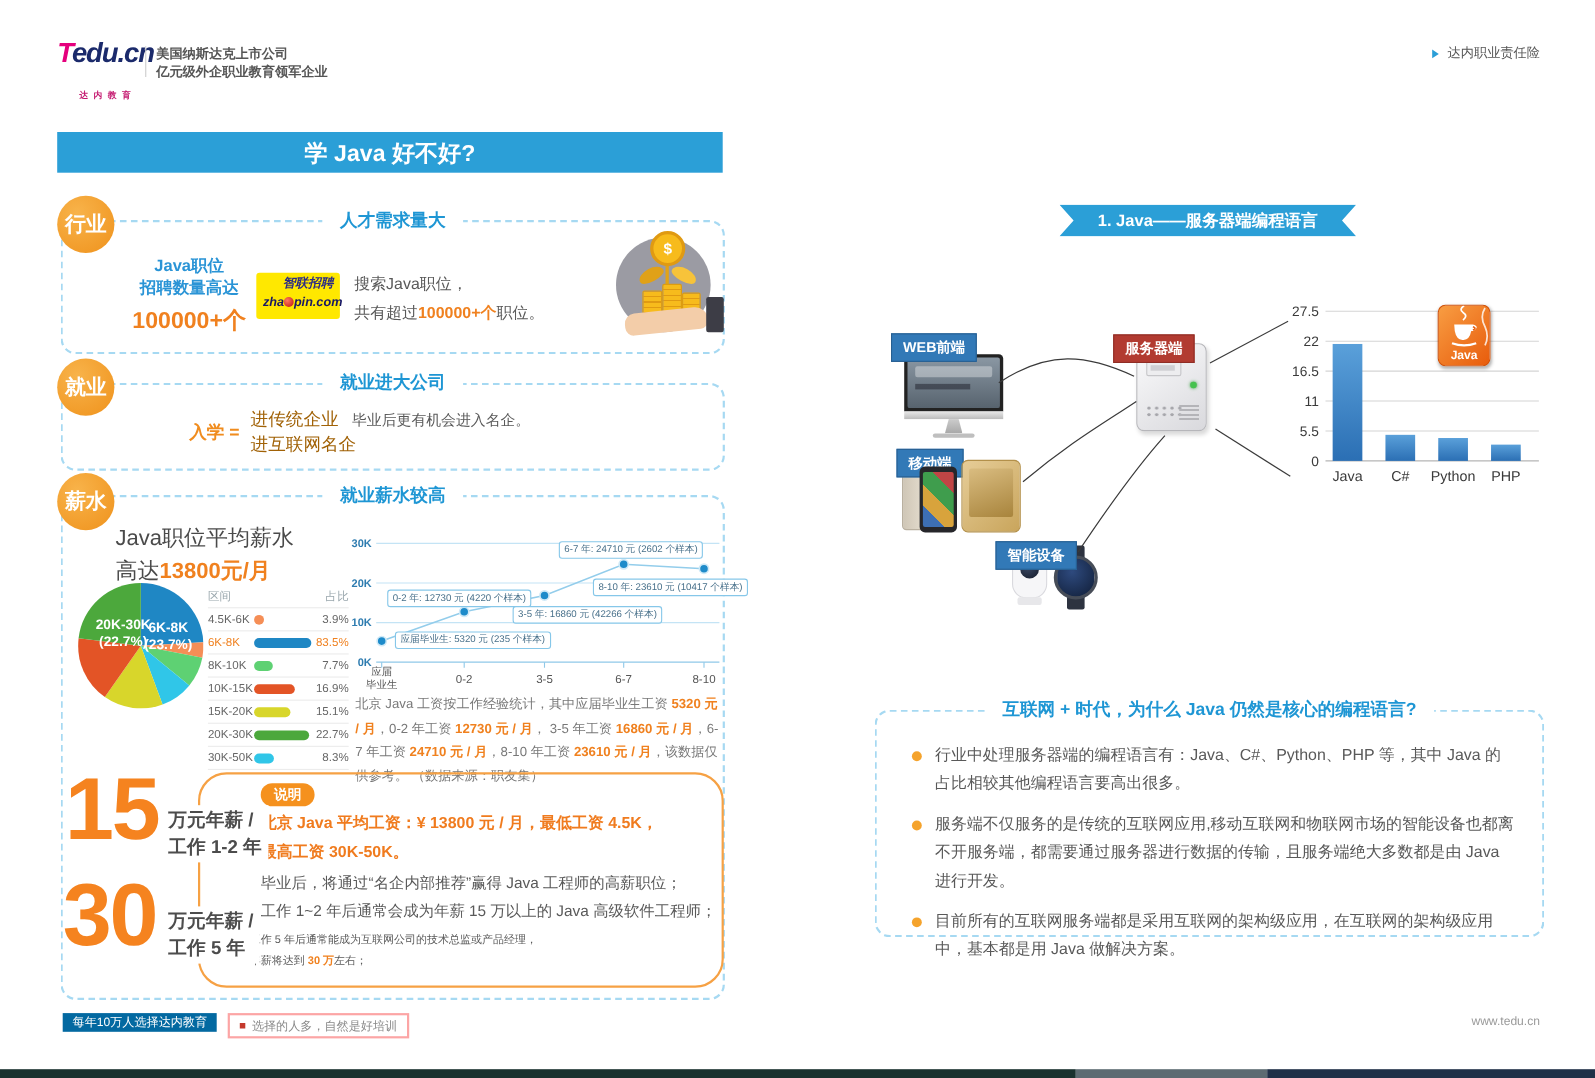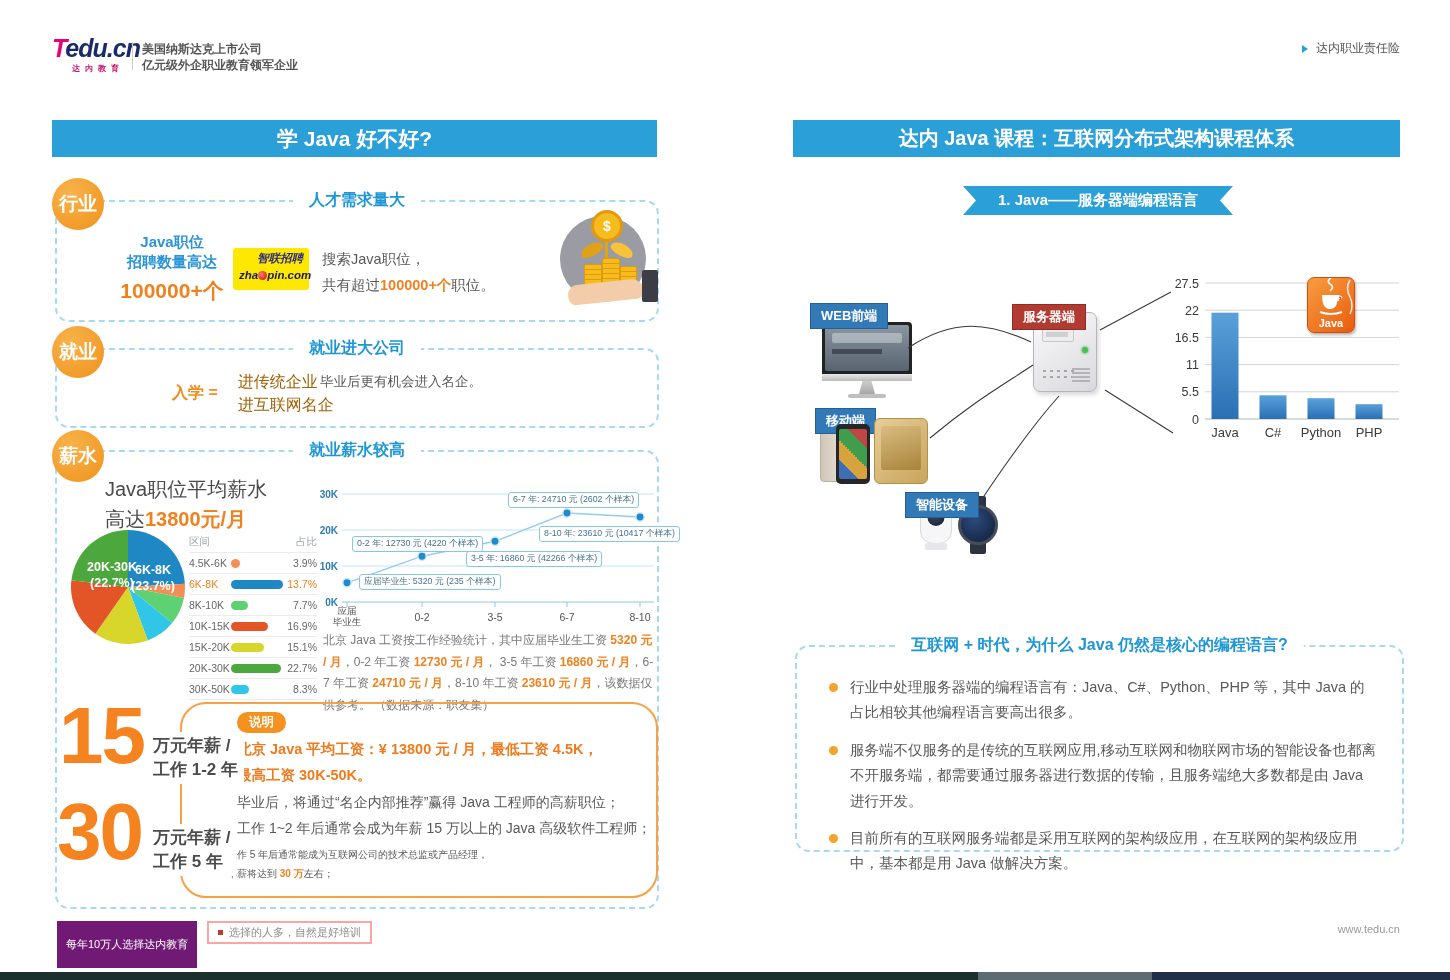--- a/index.html
+++ b/index.html
@@ -6,21 +6,21 @@
   .page{position:relative;width:1450px;height:980px;background:#fff;overflow:hidden;
         font-family:"Liberation Sans","DejaVu Sans",sans-serif;color:#595959;}
   .abs{position:absolute;}
   svg text{font-family:"Liberation Sans","DejaVu Sans",sans-serif;}
 
   
   #logo{left:52px;top:36px;width:72px;}
   #logo .logo-main{font-size:25px;font-weight:800;font-style:italic;letter-spacing:-1px;line-height:1;}
   #logo .logo-t{color:#e5007d;}
   #logo .logo-rest{color:#1b2a6b;}
-  #logo .logo-sub{font-size:8px;color:#c4186f;letter-spacing:5px;text-align:right;margin-top:2px;font-weight:bold;}
+  #logo .logo-sub{font-size:8px;color:#c4186f;letter-spacing:5px;text-align:right;margin-top:20px;font-weight:bold;}
   #hdr-div{left:132px;top:42px;width:1px;height:28px;background:#ccc;}
   #tagline{left:142px;top:41px;font-size:12px;color:#555;line-height:16px;font-weight:bold;}
   #top-right{right:50px;top:40px;font-size:12px;color:#555;display:flex;align-items:center;gap:8px;cursor:pointer;}
   #top-right .tri{width:0;height:0;border-left:6px solid #2a9ed7;border-top:4px solid transparent;border-bottom:4px solid transparent;}
 
   
   .title-bar{height:37px;background:#2b9fd7;color:#fff;font-weight:bold;display:flex;align-items:center;justify-content:center;}
   #left-bar{left:52px;top:120px;width:605px;font-size:21px;}
   #right-bar{left:793px;top:120px;width:607px;font-size:20px;}
 
@@ -56,21 +56,21 @@
   .mi-leaf-l{position:absolute;left:20px;top:34px;width:24px;height:12px;background:#e0a118;border-radius:50%/60% 60% 40% 40%;transform:rotate(-28deg);}
   .mi-leaf-r{position:absolute;left:50px;top:34px;width:24px;height:12px;background:#f7c33a;border-radius:50%/60% 60% 40% 40%;transform:rotate(28deg);}
   .stack{position:absolute;background:repeating-linear-gradient(180deg,#f7bb1c 0 4px,#e09a12 4px 5px);border-radius:2px;border:1px solid #dd9c10;}
   .st1{left:24px;top:54px;width:16px;height:20px;}
   .st2{left:42px;top:48px;width:16px;height:26px;}
   .st3{left:60px;top:56px;width:15px;height:18px;}
   .mi-hand{position:absolute;left:8px;top:72px;width:76px;height:20px;background:#f3cda9;border-radius:12px 16px 10px 10px;transform:rotate(-6deg);}
   .mi-sleeve{position:absolute;right:2px;top:60px;width:16px;height:32px;background:#3d3d46;border-radius:2px;}
 
   
-  #emp-formula{left:115px;top:20px;display:flex;align-items:center;gap:20px;}
+  #emp-formula{left:115px;top:20px;display:flex;align-items:center;gap:10px;}
   .f-left{color:#f08c1e;font-weight:bold;font-size:16px;}
   .f-right{color:#a16207;font-weight:normal;font-size:16px;line-height:1.45;}
   #emp-desc{left:263px;top:20px;font-size:13.5px;color:#595959;line-height:1.8;}
 
   
   #sal-head{left:48px;top:22px;font-size:20px;color:#4a4a4a;line-height:1.5;}
   #sal-head .em{color:#f0811f;font-weight:bold;}
   #pie-wrap{left:14px;top:78px;width:114px;height:114px;}
   .pie-lbl{position:absolute;color:#fff;font-weight:bold;font-size:12.5px;line-height:1.25;text-align:center;white-space:nowrap;transform:translate(-50%,-50%);}
   #pie-lbl-0{left:41px;top:46px;}
@@ -149,21 +149,21 @@
   
   #java-logo{left:1307px;top:277px;width:46px;height:54px;background:linear-gradient(135deg,#f89d42,#e85c0c);
              border-radius:7px;border:1px solid #cf4f06;box-shadow:1px 2px 3px rgba(0,0,0,.3);z-index:3;}
   .jv-text{position:absolute;bottom:3px;width:100%;text-align:center;color:#fff;font-size:11px;font-weight:bold;}
   
   #why-list{position:absolute;left:32px;top:28px;width:548px;}
   .why-li{display:flex;gap:12px;margin-bottom:12px;font-size:14.5px;color:#595959;line-height:1.75;}
   .why-dot{width:9px;height:9px;border-radius:50%;background:#f5a32c;margin-top:8px;flex:none;}
 
   
-  #f-badge{left:57px;top:921px;background:#701a75;color:#fff;font-size:11px;padding:16px 9px;}
+  #f-badge{left:57px;top:921px;background:#0369a1;color:#fff;font-size:11px;padding:1px 9px;}
   #f-slogan{left:207px;top:921px;border:2px solid #fca5a5;color:#8a8a8a;font-size:11px;padding:2px 9px;display:flex;align-items:center;gap:6px;height:15px;}
   .red-sq{width:5px;height:5px;background:#c4392c;}
   #f-site{right:50px;top:923px;color:#9a9a9a;font-size:11px;}
   .strip{position:absolute;top:972px;height:8px;}
   #strip1{left:0;width:978px;background:#1a312e;}
   #strip2{left:978px;width:174px;background:#5d6b72;}
   #strip3{left:1152px;width:298px;background:#203048;}
 </style>
 </head>
 <body>
@@ -178,21 +178,20 @@
   <div class="abs" id="tagline">
     <div>美国纳斯达克上市公司</div>
     <div>亿元级外企职业教育领军企业</div>
   </div>
   <div class="abs" id="top-right">
     <span class="tri"></span>
     <span>达内职业责任险</span>
   </div>
 
   <div class="abs title-bar" id="left-bar">学 Java 好不好?</div>
-  <div class="abs title-bar" id="right-bar">达内 Java 课程：互联网分布式架构课程体系</div>
 
   <div class="sec" id="sec-industry">
     <div class="badge badge-pos">行业</div>
     <div class="sec-title">人才需求量大</div>
     <div class="abs" id="ind-stat">
       <div class="stat-blue">Java职位</div>
       <div class="stat-blue">招聘数量高达</div>
       <div class="stat-orange">100000+个</div>
     </div>
     <div class="abs" id="zhaopin">
@@ -259,21 +258,21 @@
       </div>
       <div id="legend-rows">
           <div class="lg-row">
             <span class="lg-cat">4.5K-6K</span>
             <span class="lg-bar" style="width:9px;background:#f58e56"></span>
             <span class="lg-val">3.9%</span>
           </div>
           <div class="lg-row">
             <span class="lg-cat hi">6K-8K</span>
             <span class="lg-bar" style="width:52.14px;background:#1f87c4"></span>
-            <span class="lg-val hi">13.7%</span>
+            <span class="lg-val hi">83.5%</span>
           </div>
           <div class="lg-row">
             <span class="lg-cat">8K-10K</span>
             <span class="lg-bar" style="width:16.94px;background:#5ed173"></span>
             <span class="lg-val">7.7%</span>
           </div>
           <div class="lg-row">
             <span class="lg-cat">10K-15K</span>
             <span class="lg-bar" style="width:37.18px;background:#e35426"></span>
             <span class="lg-val">16.9%</span>

